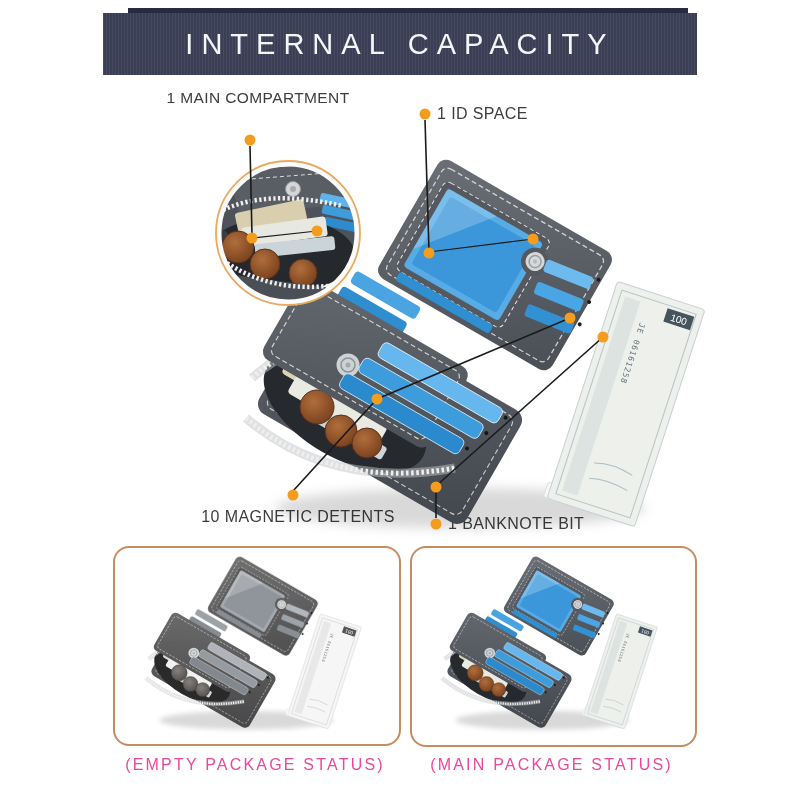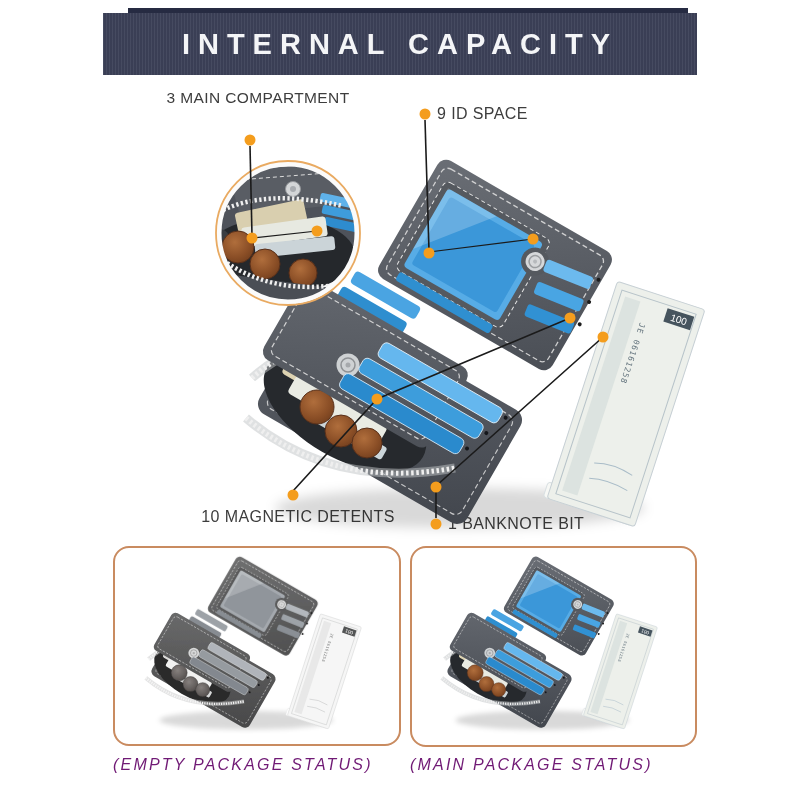--- a/index.html
+++ b/index.html
@@ -9,50 +9,50 @@
   }
   .abs{position:absolute;}
   
   #banner-ribbon{left:128px;top:8px;width:560px;height:9px;background:#262B42;}
   #banner{
     left:103px;top:13px;width:594px;height:62px;background:#3C4158;
     background-image:repeating-linear-gradient(90deg,rgba(255,255,255,0.05) 0 1px,rgba(0,0,0,0.04) 1px 3px);
     display:flex;align-items:center;justify-content:center;
   }
   #banner span{
-    color:#F4F5F7;font-size:29px;letter-spacing:8px;font-weight:700;white-space:nowrap;
+    color:#F4F5F7;font-size:29px;letter-spacing:8px;font-weight:400;white-space:nowrap;
   }
   
   .callout{font-size:16px;letter-spacing:0.4px;color:#3D3D3D;white-space:nowrap;}
   #label-main{left:138px;top:86px;width:240px;text-align:center;line-height:23px;font-size:15.5px;}
   #label-id{left:437px;top:105px;}
   #label-mag{left:176px;top:508px;width:244px;text-align:center;}
   #label-note{left:448px;top:515px;}
   
   .panel{border:2px solid #C98B60;border-radius:16px;background:#ffffff;}
   #panel-empty{left:113px;top:546px;width:284px;height:196px;}
   #panel-full{left:410px;top:546px;width:283px;height:197px;}
-  .caption{font-size:16px;letter-spacing:2.2px;color:#701a75;white-space:nowrap;font-style:italic;}
+  .caption{font-size:16px;letter-spacing:2.2px;color:#ec4899;text-align:center;white-space:nowrap;}
   #caption-empty{left:113px;top:756px;width:284px;}
   #caption-full{left:410px;top:756px;width:283px;}
   
   #art{left:0;top:0;width:800px;height:800px;pointer-events:none;}
 </style>
 </head>
 <body>
 
 <div class="abs" id="banner-ribbon"></div>
 <div class="abs" id="banner">
   <span>INTERNAL CAPACITY</span>
 </div>
 
 <div class="abs callout" id="label-main">
-  <span style="display:block">3 MAIN COMPARTMENT</span>
+  <span style="display:block">1 MAIN COMPARTMENT</span>
 </div>
-<div class="abs callout" id="label-id">9 ID SPACE</div>
+<div class="abs callout" id="label-id">1 ID SPACE</div>
 <div class="abs callout" id="label-mag">10 MAGNETIC DETENTS</div>
 <div class="abs callout" id="label-note">1 BANKNOTE BIT</div>
 
 <div class="abs panel" id="panel-empty"></div>
 <div class="abs panel" id="panel-full"></div>
 <div class="abs caption" id="caption-empty">(EMPTY PACKAGE STATUS)</div>
 <div class="abs caption" id="caption-full">(MAIN PACKAGE STATUS)</div>
 
 <svg class="abs" id="art" viewBox="0 0 800 800">
   <defs>

